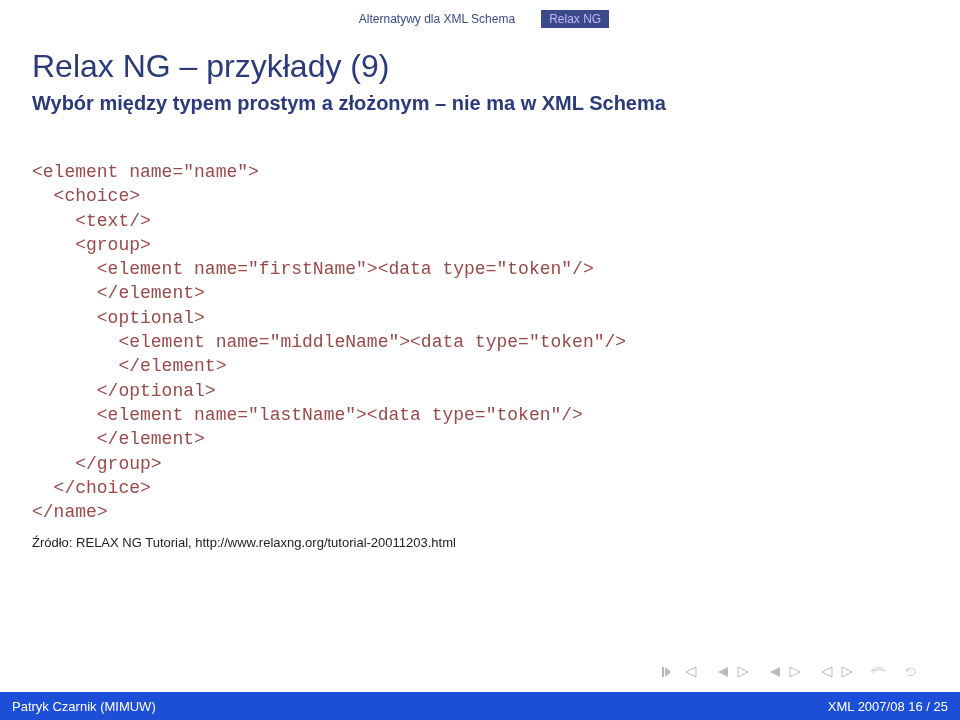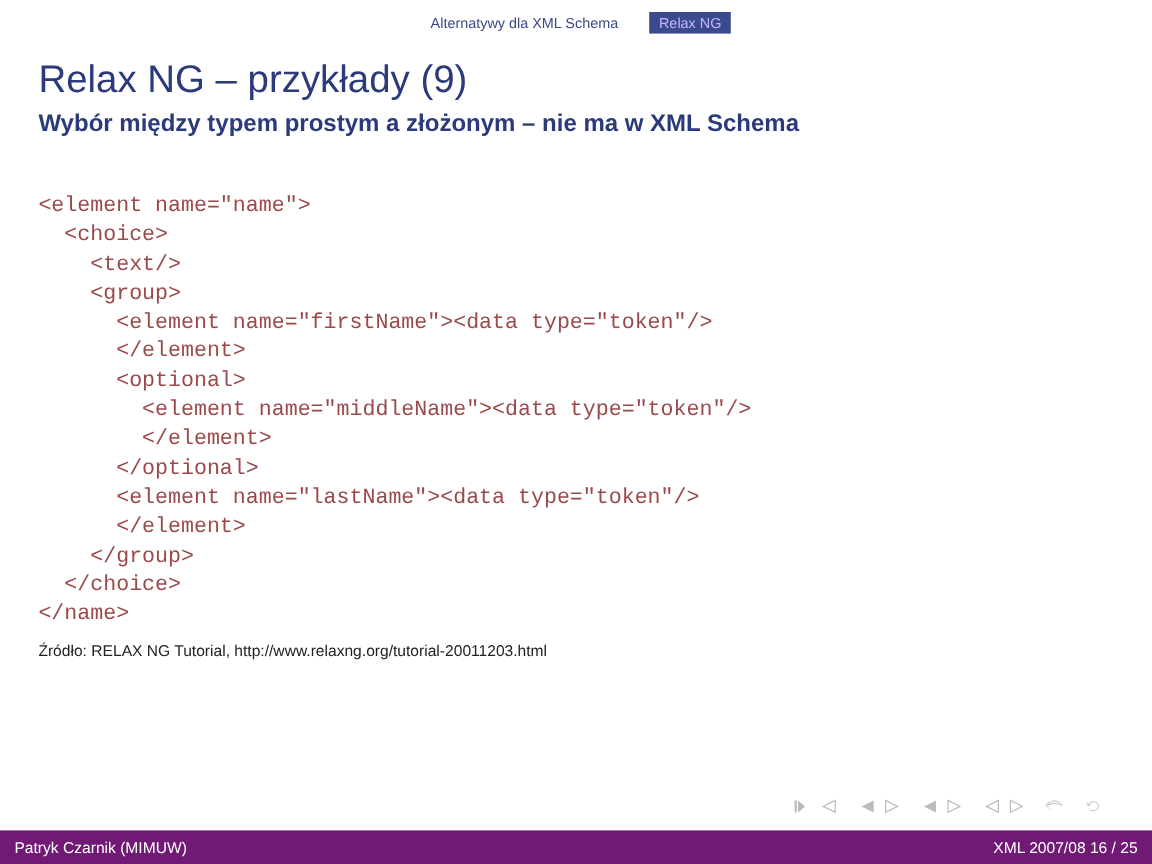--- a/index.html
+++ b/index.html
@@ -38,21 +38,21 @@
   }
   .navbar-icons {
     position: absolute; bottom: 40px; right: 40px;
     display: flex; gap: 14px; align-items: center;
     color: #aab; font-size: 14px;
   }
   .navbar-icons svg { width: 18px; height: 12px; }
   .navbar-icons .grp { display: flex; gap: 2px; align-items: center; }
   .footer {
     position: absolute; bottom: 0; left: 0; right: 0;
-    height: 28px; background: #701a75; color: #fff;
+    height: 28px; background: #1d4ed8; color: #fff;
     display: flex; align-items: center; font-size: 13px;
     padding: 0 12px;
   }
   .footer .center { position:absolute; left:0; right:0; text-align:center; }
   .footer .right { margin-left: auto; }
 </style>
 </head>
 <body>
 
 <div class="breadcrumb">

